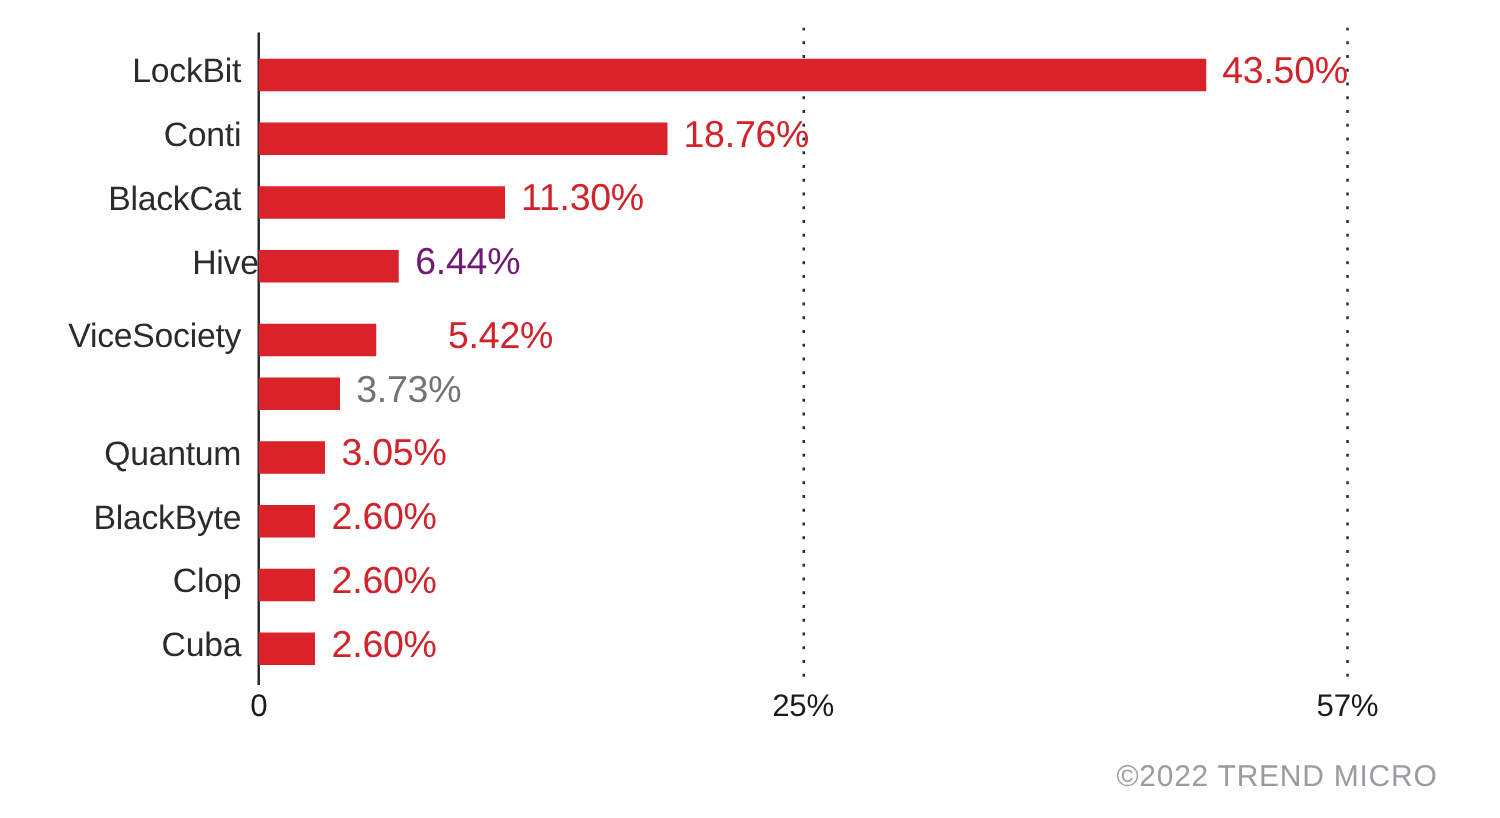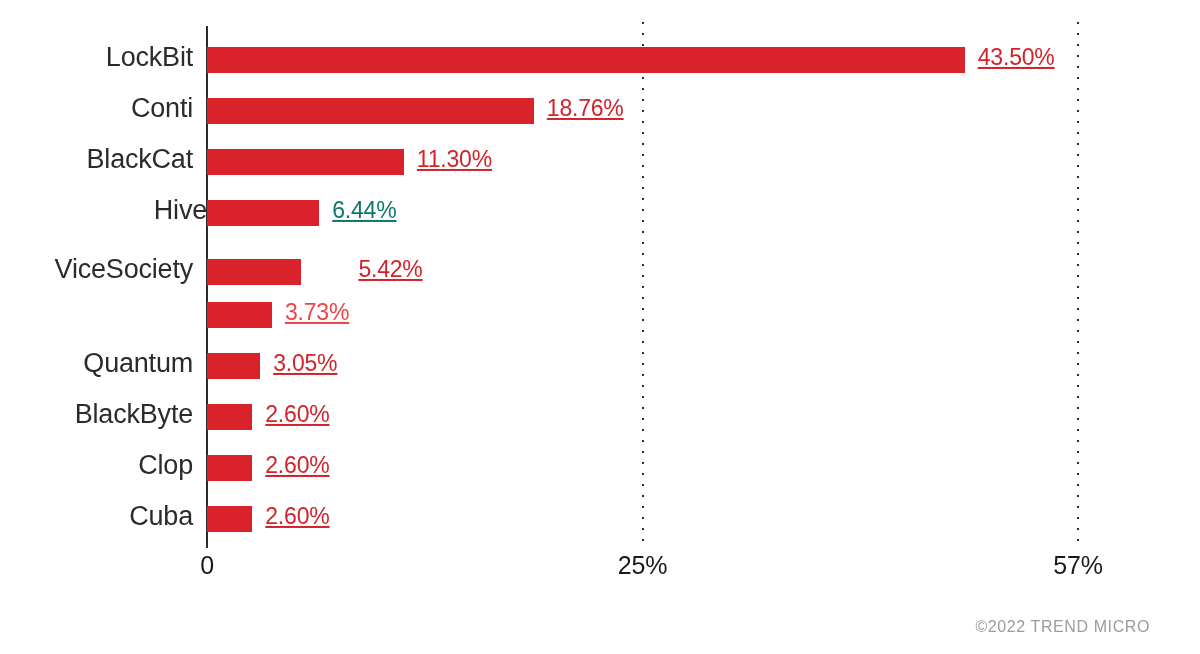--- a/index.html
+++ b/index.html
@@ -69,24 +69,23 @@
     left: 207px;
     top: 0;
     height: 26px;
   }
 
   .bar-value {
     position: absolute;
     top: 50%;
     transform: translateY(-52%);
     color: #d2222a;
-    font-size: 23px;
+    font-size: 30px;
     letter-spacing: -0.2px;
     white-space: nowrap;
-    text-decoration: underline;
   }
 
   .cat-label {
     position: absolute;
     right: 1007px; 
     top: 50%;
     transform: translateY(-52%);
     color: #2b2b2b;
     font-size: 27px;
     white-space: nowrap;
@@ -102,21 +101,21 @@
     transform: translateX(-50%);
     white-space: nowrap;
     letter-spacing: -0.2px;
   }
 
   .credit {
     position: absolute;
     right: 50px;
     bottom: 18px;
     color: #9b9ba0;
-    font-size: 16px;
+    font-size: 24px;
     letter-spacing: 0.6px;
     white-space: nowrap;
   }
 </style>
 </head>
 <body>
 
 <div id="chart-root">
 
   <div class="grid-layer">
@@ -138,30 +137,30 @@
         <div class="bar-value" style="left: 546.799px; color: rgb(210, 34, 42);">18.76%</div>
       </div>
       <div class="bar-row" style="top: 149px; width: 1200px;">
         <div class="cat-label">BlackCat</div>
         <div class="bar" style="width: 196.846px; background: rgb(217, 34, 42);"></div>
         <div class="bar-value" style="left: 416.846px; color: rgb(210, 34, 42);">11.30%</div>
       </div>
       <div class="bar-row" style="top: 200px; width: 1200px; padding-left: 14px;">
         <div class="cat-label">Hive</div>
         <div class="bar" style="width: 112.185px; background: rgb(217, 34, 42);"></div>
-        <div class="bar-value" style="left: 332.185px; color: #0f766e; text-align: center;">6.44%</div>
+        <div class="bar-value" style="left: 332.185px; color: #701a75; text-align: center;">6.44%</div>
       </div>
       <div class="bar-row" style="top: 259px; width: 1200px;">
         <div class="cat-label">ViceSociety</div>
         <div class="bar" style="width: 94.4164px; background: rgb(217, 34, 42);"></div>
         <div class="bar-value" style="left: 314.416px; color: rgb(210, 34, 42); margin-left: 44px;">5.42%</div>
       </div>
       <div class="bar-row" style="top: 302px; width: 1200px;">
         <div class="bar" style="width: 64.9766px; background: rgb(217, 34, 42);"></div>
-        <div class="bar-value" style="left: 284.977px; color: #ef4444;">3.73%</div>
+        <div class="bar-value" style="left: 284.977px; color: #737373;">3.73%</div>
       </div>
       <div class="bar-row" style="top: 353px; width: 1200px;">
         <div class="cat-label">Quantum</div>
         <div class="bar" style="width: 53.131px; background: rgb(217, 34, 42);"></div>
         <div class="bar-value" style="left: 273.131px; color: rgb(210, 34, 42);">3.05%</div>
       </div>
       <div class="bar-row" style="top: 404px; width: 1200px;">
         <div class="cat-label">BlackByte</div>
         <div class="bar" style="width: 45.292px; background: rgb(217, 34, 42);"></div>
         <div class="bar-value" style="left: 265.292px; color: rgb(210, 34, 42);">2.60%</div>

